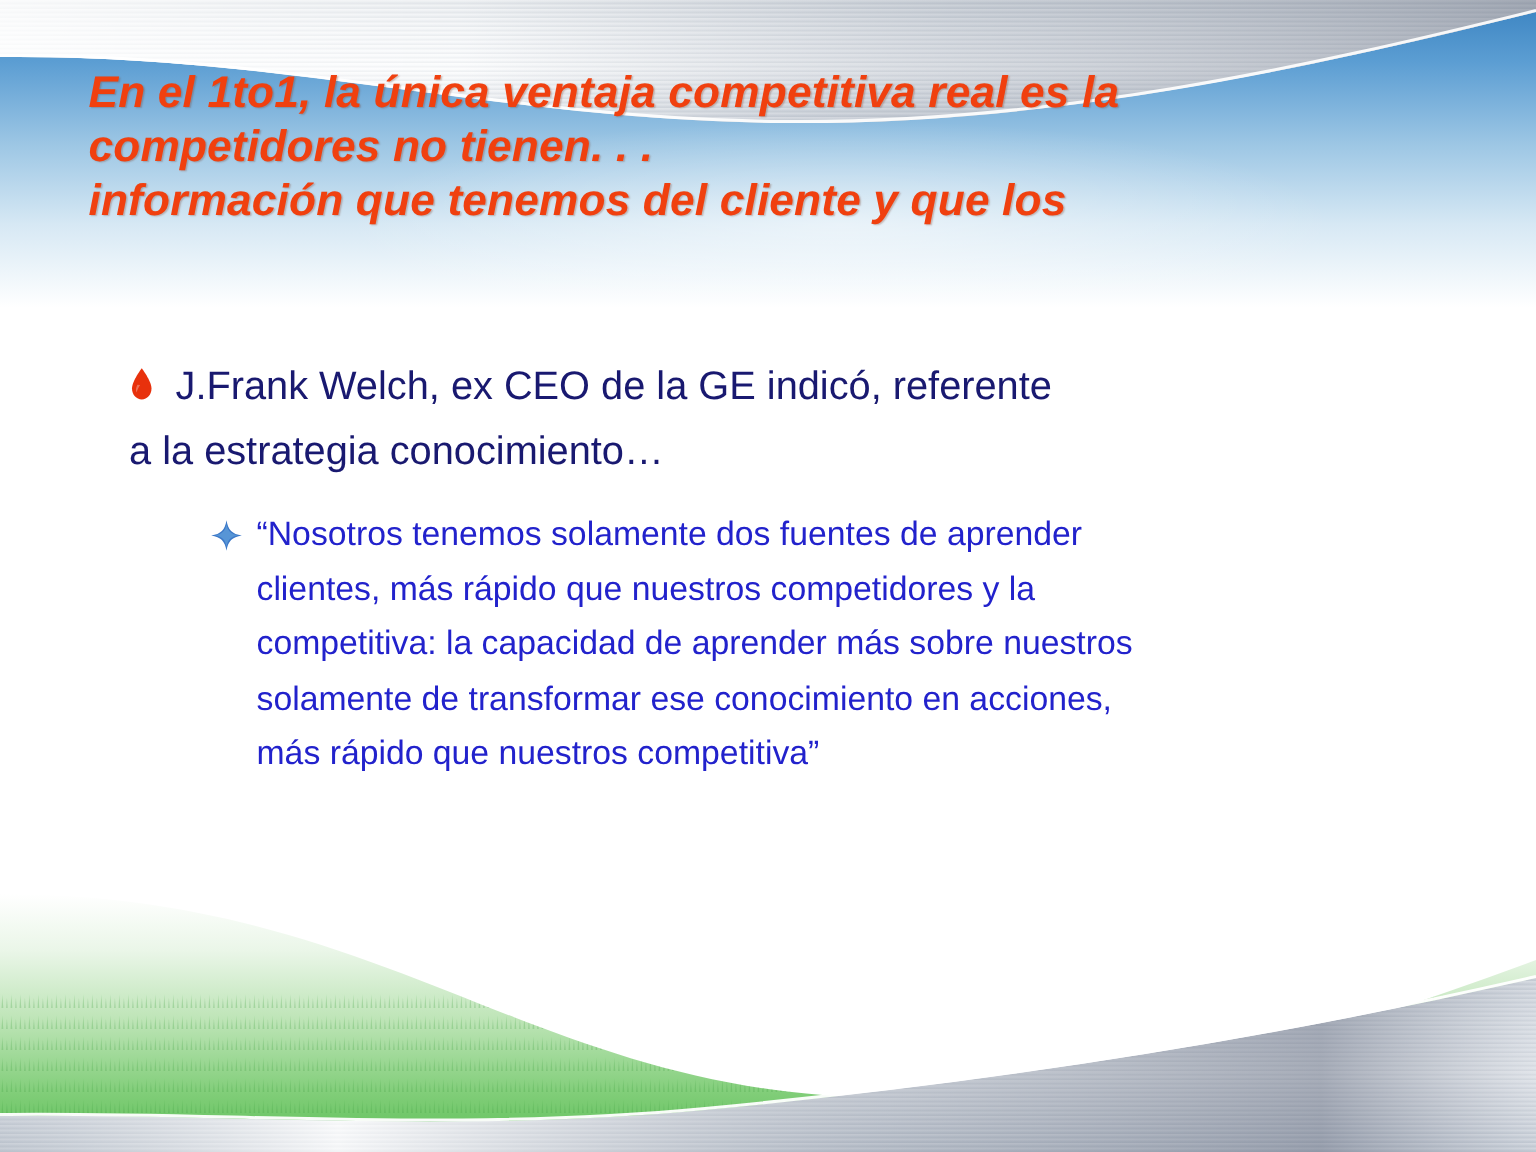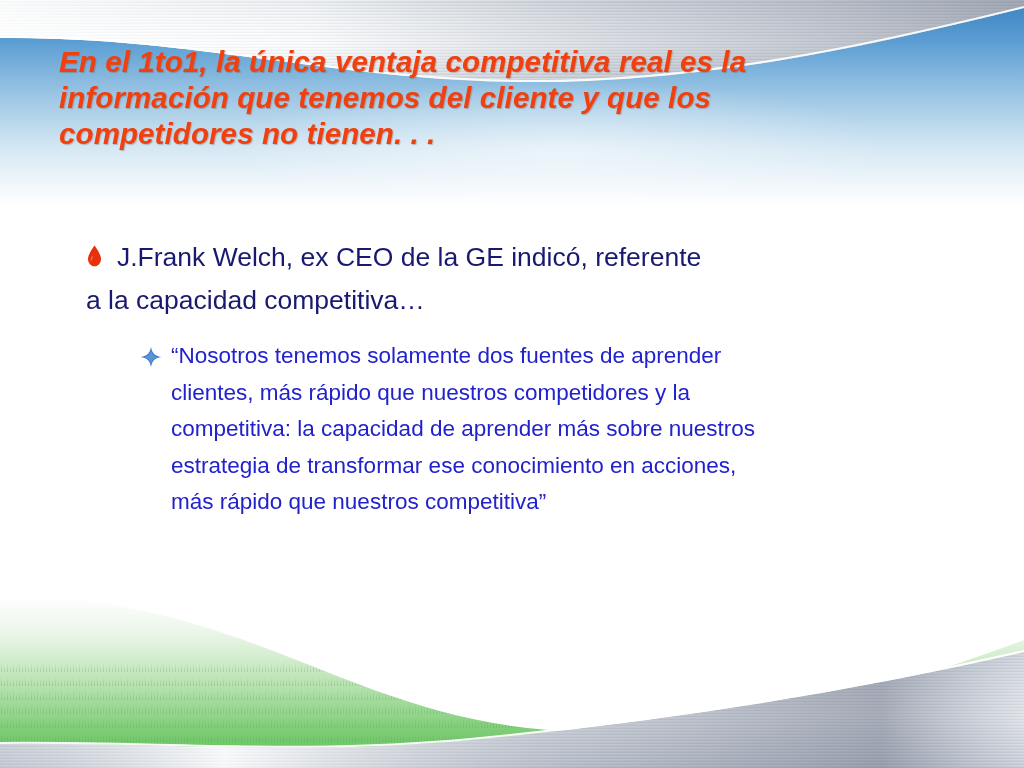--- a/index.html
+++ b/index.html
@@ -205,44 +205,44 @@
       <path d="M0,744 C 150,742 300,756 470,740 C 660,722 850,692 1024,652 L1024,768 L0,768 Z" fill="url(#stripes)"></path>
       <path d="M0,744 C 150,742 300,756 470,740 C 660,722 850,692 1024,652 L1024,768 L0,768 Z" fill="url(#silverH2)"></path>
       <path d="M0,743 C 150,741 300,755 470,739 C 660,721 850,691 1024,651" fill="none" stroke="#ffffff" stroke-opacity="0.95" stroke-width="2"></path>
     </g>
   </svg>
 
   <div id="content">
 
     <div id="title-block">
       <div class="title-line">En el 1to1, la única ventaja competitiva real es la</div>
+      <div class="title-line">competidores no tienen. . .</div>
       <div class="title-line">información que tenemos del cliente y que los</div>
-      <div class="title-line">competidores no tienen. . .</div>
     </div>
 
     <div id="body-block">
 
       <div class="lvl1">
         <svg class="drop-icon" viewBox="0 0 17 22">
           <path d="M8.5 0.5 C 8.5 0.5 2.0 9.0 2.0 14.0 C 2.0 18.1 4.9 21.3 8.5 21.3 C 12.1 21.3 15.0 18.1 15.0 14.0 C 15.0 9.0 8.5 0.5 8.5 0.5 Z" fill="#E8310C"></path>
           <path d="M5.6 11.5 C 4.6 13.4 4.3 15.4 5.0 16.6 C 5.5 15.0 6.4 13.1 7.4 11.6 Z" fill="#ffffff" opacity="0.30"></path>
         </svg>
         <div class="lvl1-line first">J.Frank Welch, ex CEO de la GE indicó, referente</div>
-        <div class="lvl1-line">a la capacidad competitiva…</div>
+        <div class="lvl1-line">a la estrategia conocimiento…</div>
       </div>
 
       <div class="lvl2">
         <svg class="star-icon" viewBox="0 0 22 22">
           <path d="M11 0.8 C 12.0 7.2 14.8 10.0 21.2 11.0 C 14.8 12.0 12.0 14.8 11 21.2 C 10.0 14.8 7.2 12.0 0.8 11.0 C 7.2 10.0 10.0 7.2 11 0.8 Z" fill="#3C78C8"></path>
           <path d="M11 3.4 C 11.7 8.0 13.9 10.2 18.6 11.0 C 13.9 11.8 11.7 14.0 11 18.6 C 10.3 14.0 8.1 11.8 3.4 11.0 C 8.1 10.2 10.3 8.0 11 3.4 Z" fill="#5C9AD8" opacity="0.85"></path>
         </svg>
         <div class="lvl2-text">
           <p>“Nosotros tenemos solamente dos fuentes de aprender</p>
           <p>clientes, más rápido que nuestros competidores y la</p>
           <p>competitiva: la capacidad de aprender más sobre nuestros</p>
-          <p>estrategia de transformar ese conocimiento en acciones,</p>
+          <p>solamente de transformar ese conocimiento en acciones,</p>
           <p>más rápido que nuestros competitiva”</p>
         </div>
       </div>
 
     </div>
   </div>
 </div>
 
 </body></html>

